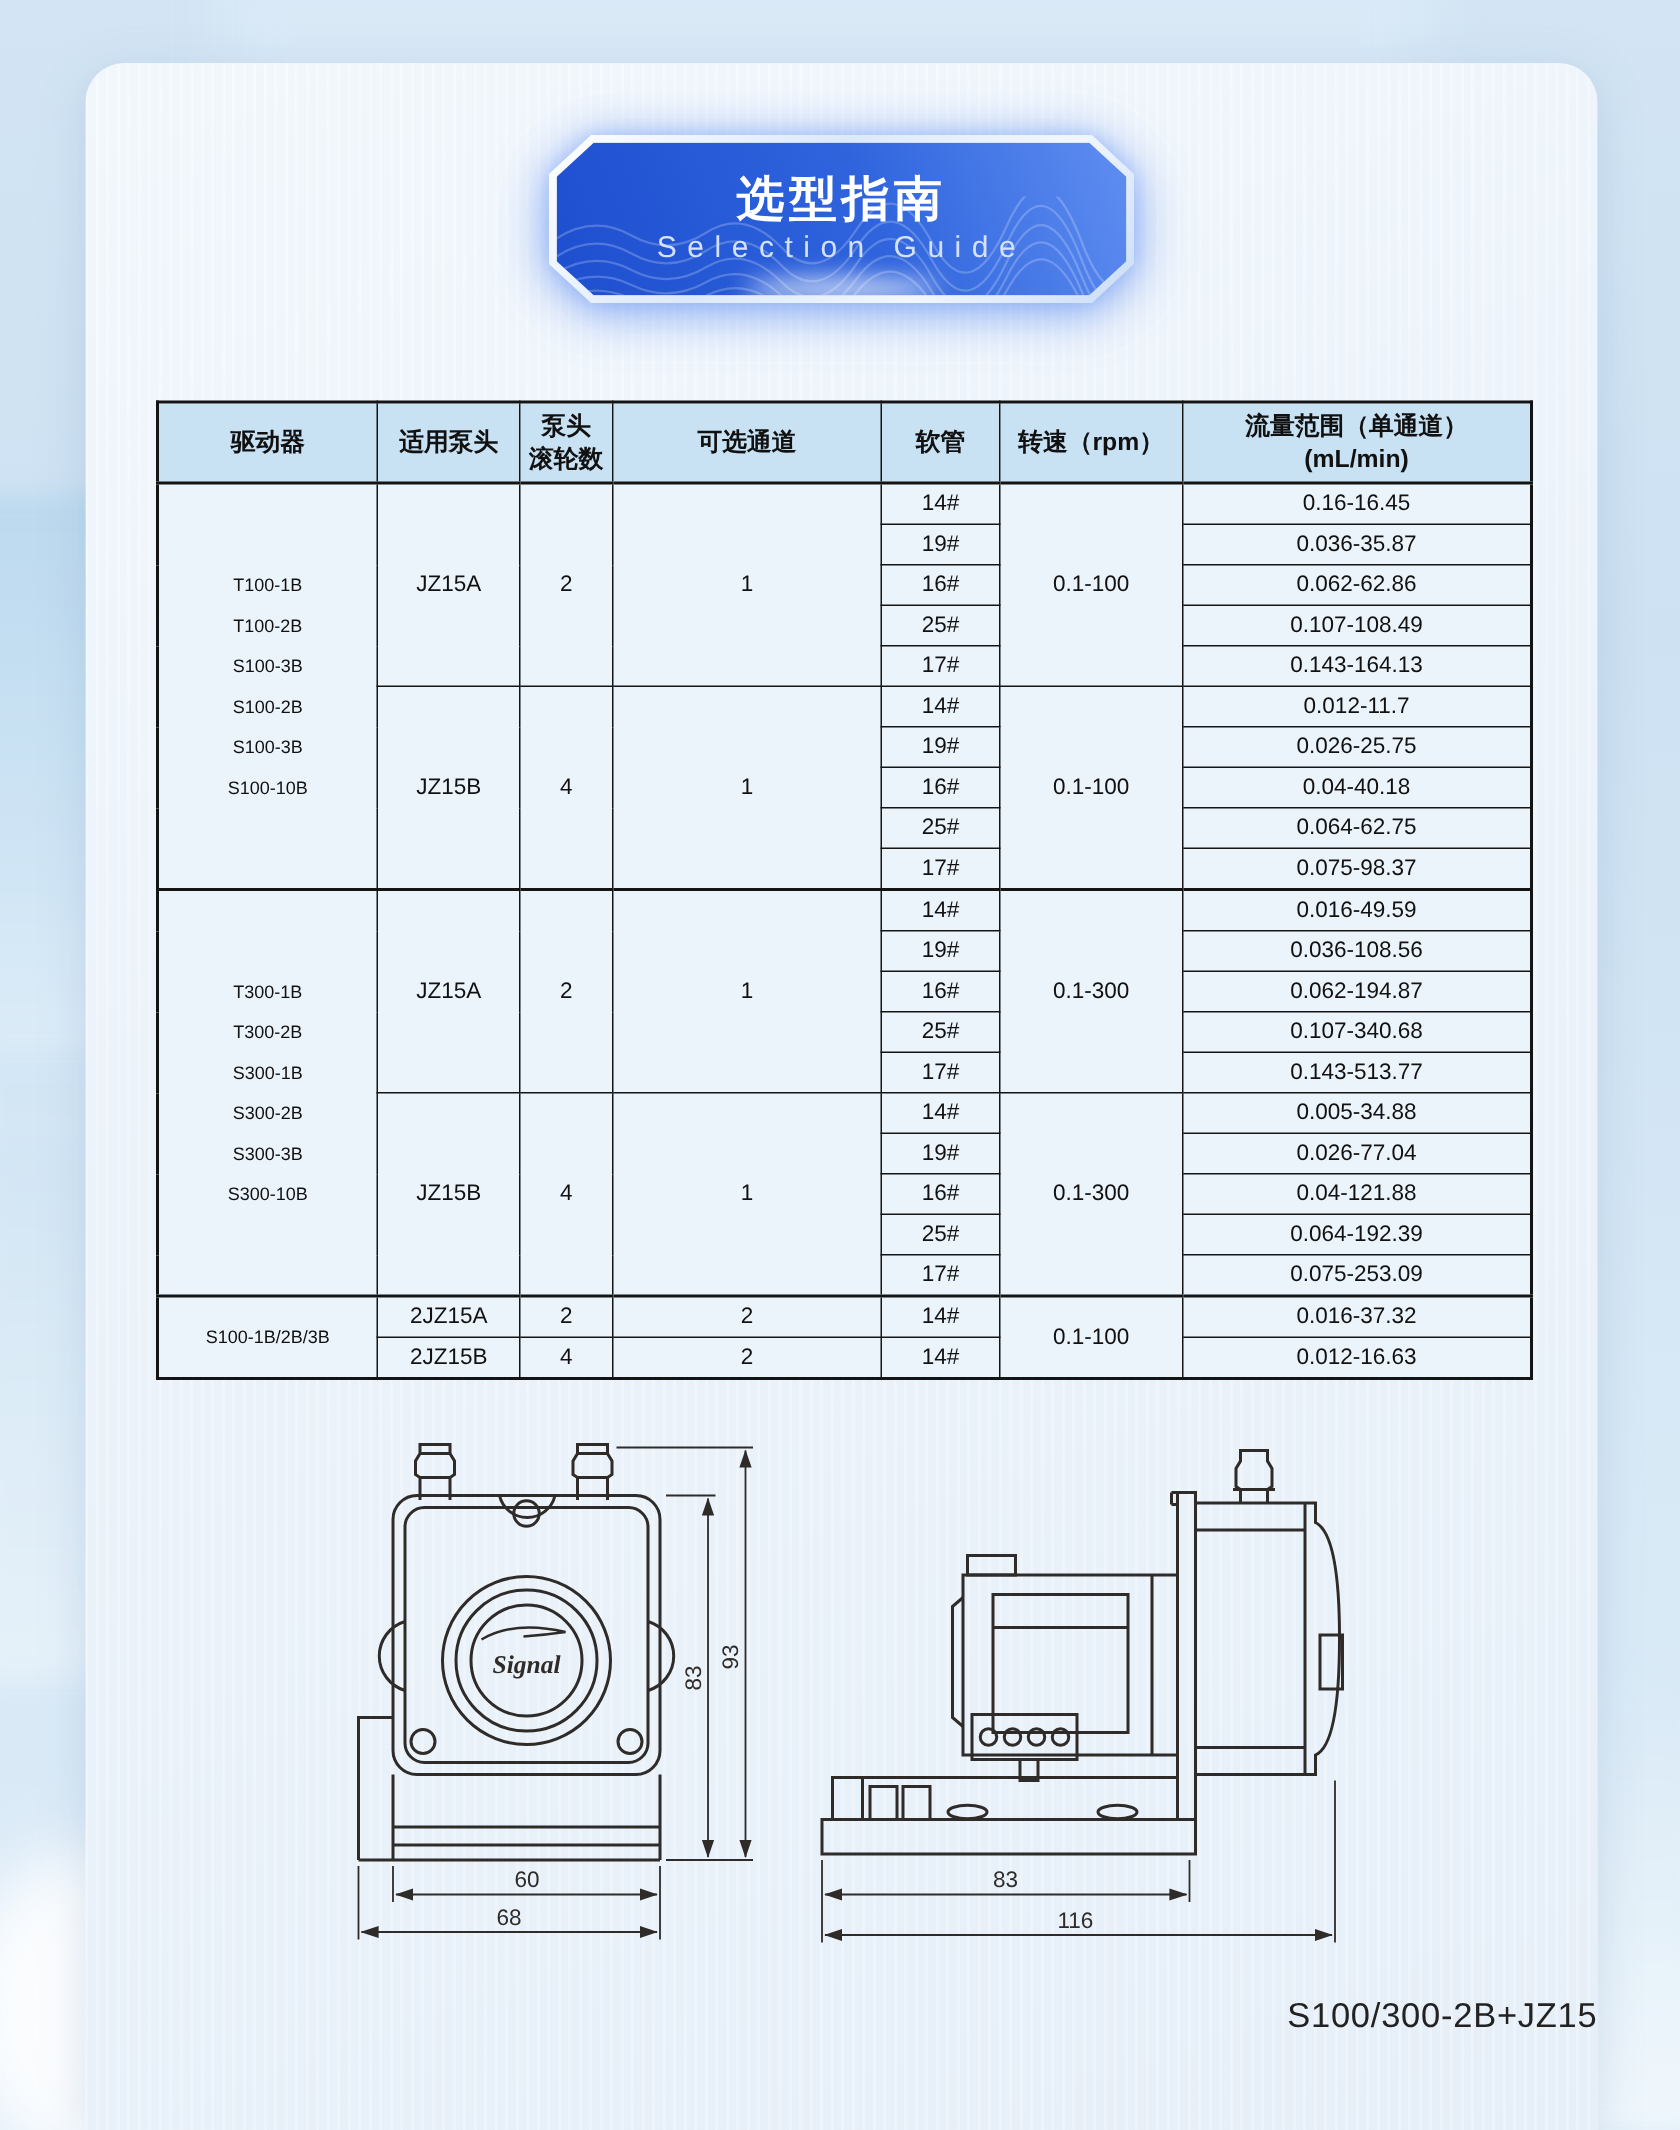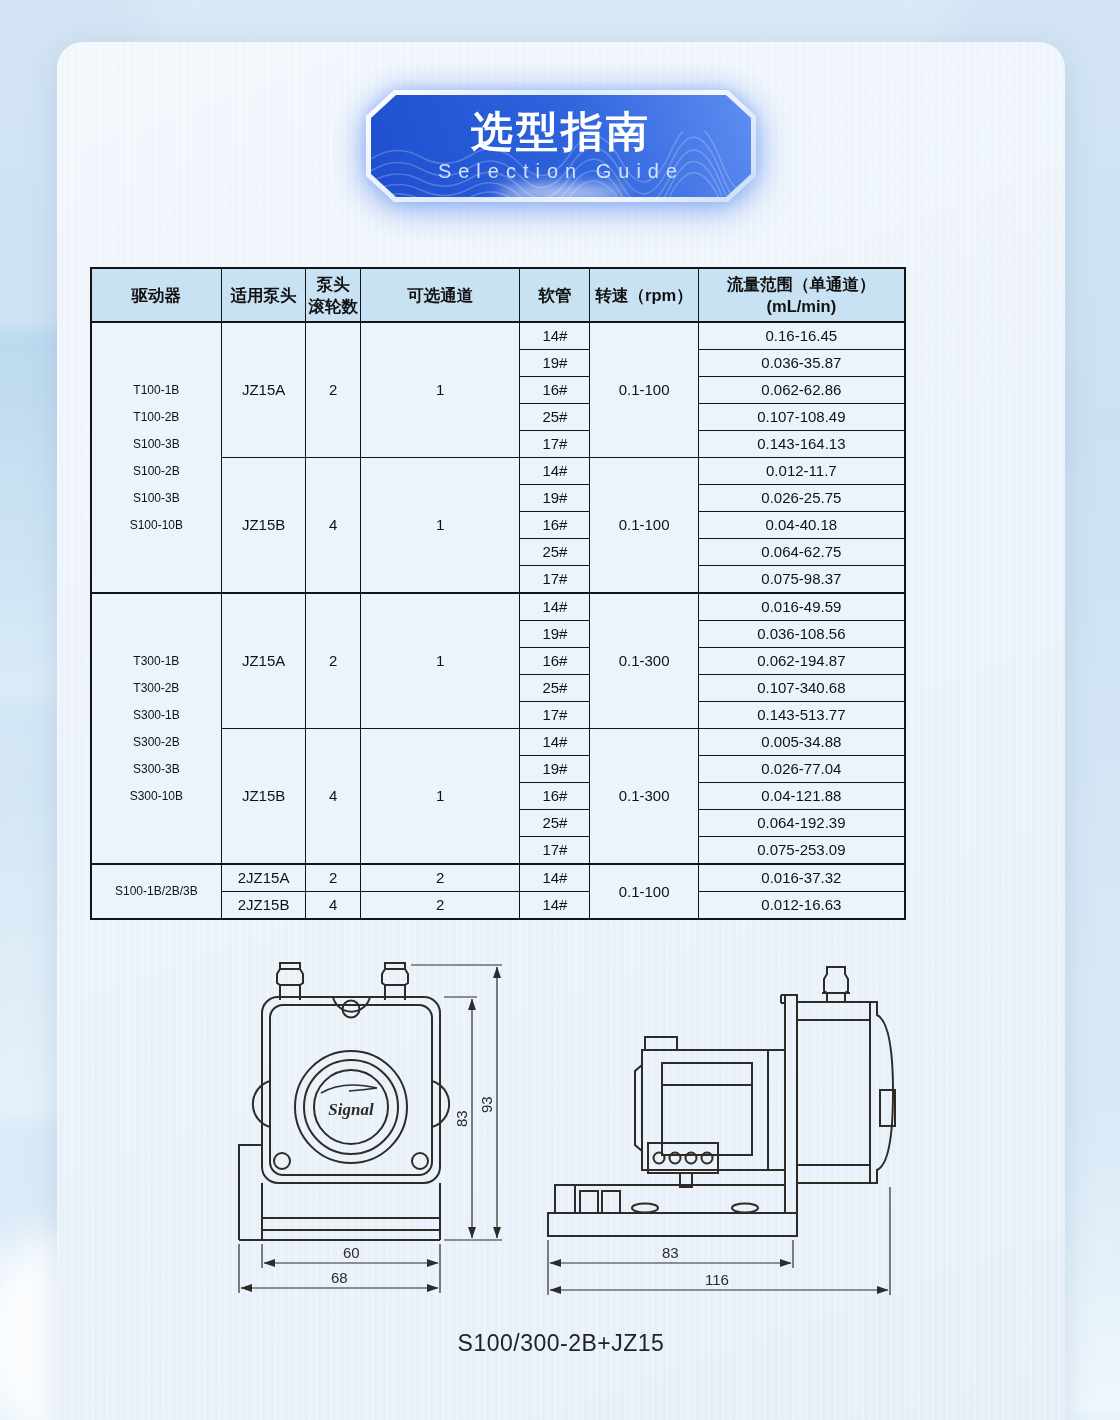--- a/index.html
+++ b/index.html
@@ -36,41 +36,41 @@
     filter:drop-shadow(0 5px 16px rgba(96,140,235,.65)) drop-shadow(0 0 6px rgba(140,175,255,.5));}
   .banner-border{width:100%;height:100%;
     clip-path:polygon(28px 0,362px 0,390px 26px,390px 86px,362px 112px,28px 112px,0 86px,0 26px);
     background:linear-gradient(135deg,#ffffff 0%,#dce9fb 40%,#f2f7ff 70%,#c9dcf6 100%);
     position:relative;}
   .banner-inner{position:absolute;left:5px;top:5px;right:5px;bottom:5px;
     clip-path:polygon(25px 0,355px 0,380px 23px,380px 79px,355px 102px,25px 102px,0 79px,0 23px);
     background:linear-gradient(250deg,#5f8ef1 0%,#2f64dd 45%,#1d4ecf 100%);
     display:flex;flex-direction:column;align-items:center;justify-content:center;overflow:hidden;}
   .banner-waves{position:absolute;left:0;bottom:-4px;width:100%;height:70px;}
-  .banner-title{position:relative;color:#ffffff;font-size:42px;font-weight:bold;letter-spacing:3px;line-height:1.1;}
+  .banner-title{position:relative;color:#ffffff;font-size:32px;font-weight:bold;letter-spacing:3px;line-height:1.1;}
   .banner-subtitle{position:relative;color:#d4e2ff;font-size:20px;letter-spacing:7px;margin-top:4px;}
   .banner-glow{position:absolute;left:50%;bottom:-3px;width:130px;height:14px;margin-left:-65px;
     background:#ffffff;filter:blur(8px);opacity:.85;border-radius:50%;}
 
   
-  table.sel{position:absolute;left:33px;top:225px;width:816px;border-collapse:collapse;
+  table.sel{position:absolute;left:47px;top:225px;width:918px;border-collapse:collapse;
     table-layout:fixed;border:2px solid #141414;background:#ecf4fb;}
   table.sel th,table.sel td{border:1px solid #141414;text-align:center;vertical-align:middle;
     color:#111;padding:0 2px;overflow:hidden;}
   table.sel thead th{height:52px;background:#c8e1f3;font-size:16.5px;font-weight:bold;line-height:1.35;
     border-bottom:2px solid #141414;}
   table.sel tbody td{height:26px;font-size:15px;line-height:26px;}
   table.sel tbody tr.group-start td{border-top:2px solid #141414;}
   td.driver-cell div{line-height:27px;font-size:12px;}
 
   
   .drawing{position:absolute;}
   .front-view{left:168px;top:903px;}
   .side-view{left:483px;top:903px;}
-  .caption{position:absolute;left:0;top:1288px;width:100%;text-align:center;
+  .caption{position:absolute;left:0;top:1288px;width:100%;text-align:right;
     font-size:23px;color:#222;letter-spacing:.5px;}
 </style>
 </head>
 <body>
 
 <div class="bg-blob blob-top"></div>
 <div class="bg-blob blob-left"></div>
 <div class="bg-blob blob-left2"></div>
 <div class="bg-blob blob-bottom-left"></div>
 <div class="bg-blob blob-right"></div>

